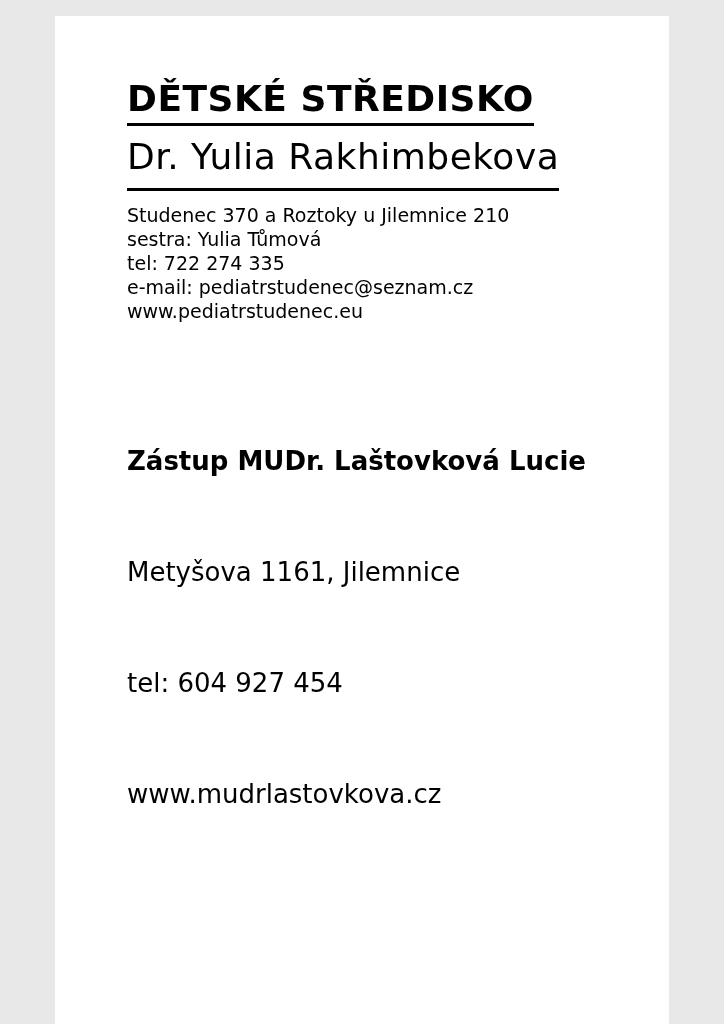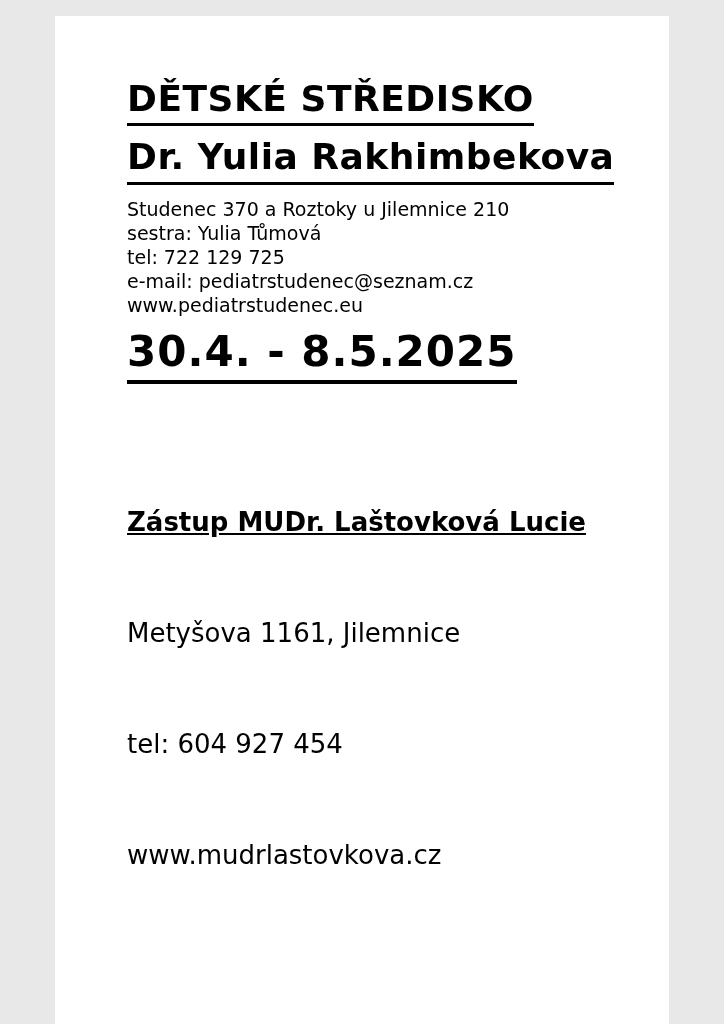--- a/index.html
+++ b/index.html
@@ -20,25 +20,25 @@
     font-weight: 700;
     line-height: 1.18;
     width: fit-content;
     border-bottom: 3px solid #000;
     padding-bottom: 3px;
     margin: 0 0 10px 0;
     letter-spacing: 0.5px;
   }
   .h-doctor {
     font-size: 36px;
-    font-weight: 700;
+    font-weight: 400;
     line-height: 1.18;
     width: fit-content;
     border-bottom: 3px solid #000;
-    padding-bottom: 3px;
+    padding-bottom: 9px;
     margin: 0 0 12px 0;
     letter-spacing: 0.5px;
   }
   .contact {
     font-size: 19px;
     line-height: 24px;
     margin: 0;
   }
   .vac-heading {
     font-size: 45px;
@@ -59,41 +59,40 @@
     padding-bottom: 5px;
     margin: 12px 0 0 0;
     letter-spacing: 1px;
   }
   .block {
     font-size: 26px;
     line-height: 37px;
     white-space: pre-wrap;
   }
   .substitute { margin-top: 46px; }
-  .bold { font-weight: 700; text-decoration: underline; }
+  .bold { font-weight: 700; }
 </style>
 </head>
 <body>
 
 <div class="page">
 
   <div class="h-title">DĚTSKÉ STŘEDISKO</div>
 
   <div class="h-doctor">Dr. Yulia Rakhimbekova</div>
 
   <div class="contact">
     <div>Studenec 370 a Roztoky u Jilemnice 210</div>
     <div>sestra: Yulia Tůmová</div>
-    <div>tel: 722 129 725</div>
+    <div>tel: 722 274 335</div>
     <div>e-mail: pediatrstudenec@seznam.cz</div>
     <div>www.pediatrstudenec.eu</div>
   </div>
 
 
-  <div class="vac-dates">30.4. - 8.5.2025</div>
 
   <div class="block substitute">
     <div class="bold">Zástup MUDr. Laštovková Lucie</div>
     <div>Metyšova 1161, Jilemnice</div>
     <div>tel: 604 927 454</div>
     <div>www.mudrlastovkova.cz</div>
   </div>
 
 </div>
 

